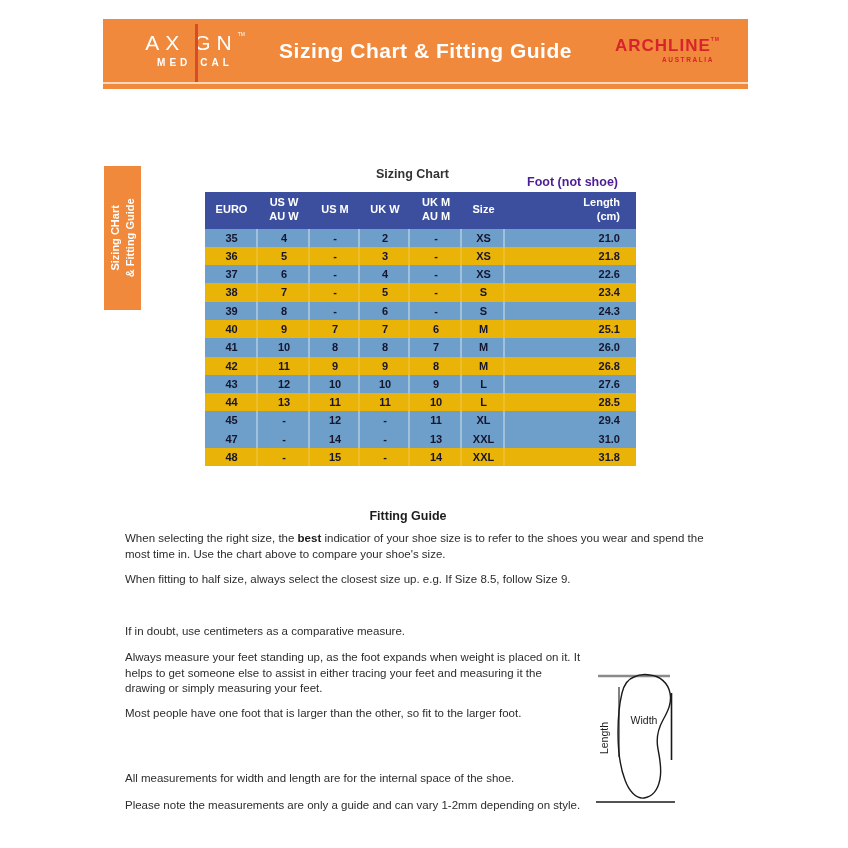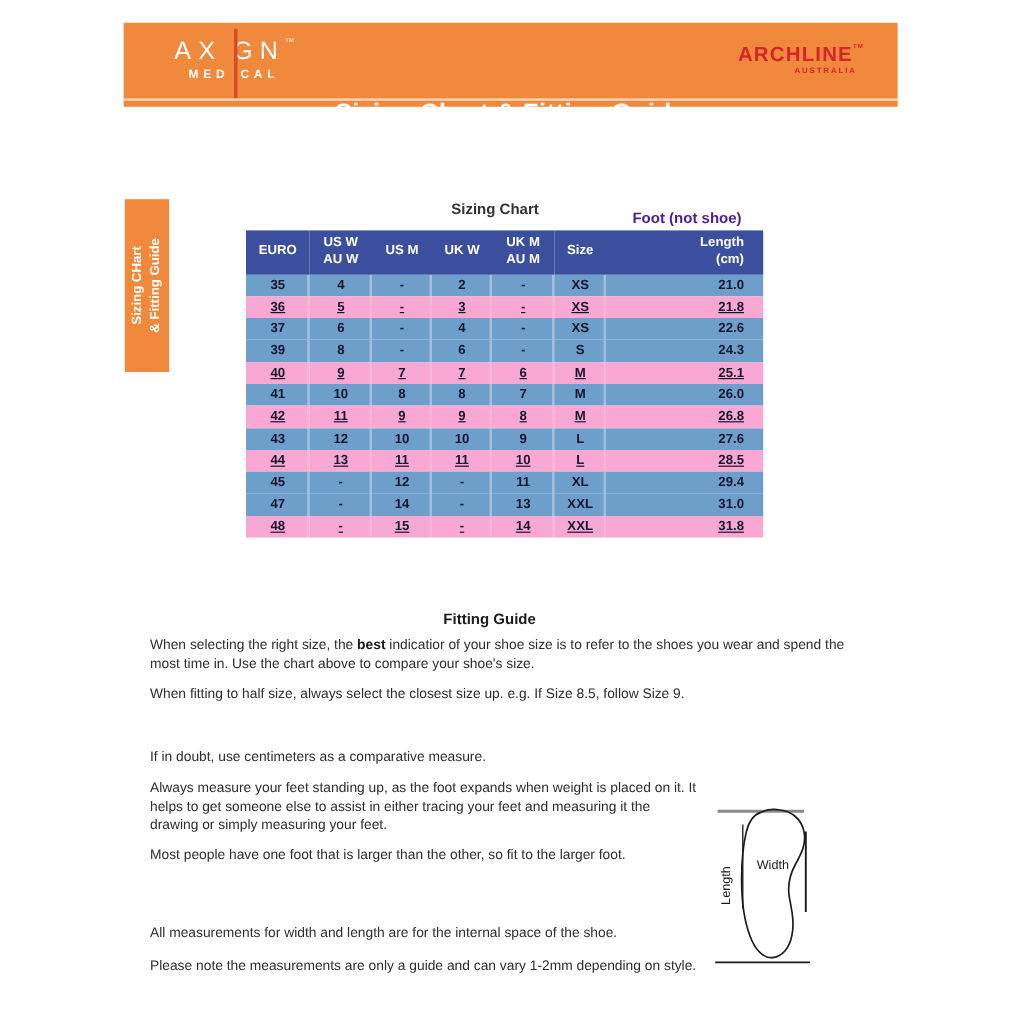--- a/index.html
+++ b/index.html
@@ -17,21 +17,21 @@
     background:rgba(255,255,255,0.65);
   }
   .axign{position:absolute;left:32px;top:12px;width:120px;text-align:center;color:#fff;}
   .axign-main{font-size:21px;letter-spacing:6px;font-weight:400;white-space:nowrap;}
   .axign-gap{display:inline-block;width:9px;}
   .axign-tm{font-size:5px;vertical-align:top;letter-spacing:0;}
   .axign-sub{font-size:10px;font-weight:bold;letter-spacing:4px;margin-top:2px;white-space:nowrap;}
   .axign-line{position:absolute;left:60px;top:-7px;height:58px;width:2.5px;background:#D94A2A;}
   .header-title{
     position:absolute;left:0;right:0;top:20px;text-align:center;
-    color:#fff;font-size:21px;font-weight:bold;letter-spacing:0.5px;margin-top:44px;
+    color:#fff;font-size:21px;font-weight:bold;letter-spacing:0.5px;
   }
   .archline{position:absolute;right:28px;top:17px;text-align:right;color:#D7242C;}
   .archline-main{font-size:17px;font-weight:bold;letter-spacing:1px;white-space:nowrap;}
   .archline-tm{font-size:5px;vertical-align:top;}
   .archline-sub{font-size:6.5px;font-weight:bold;letter-spacing:1.6px;margin-top:0px;padding-right:6px;}
   
   .side-tab{
     position:absolute;left:104px;top:166px;width:37px;height:144px;background:#F0893C;
     display:flex;align-items:center;justify-content:center;
   }
@@ -62,21 +62,21 @@
   }
   table.sizing th:nth-child(1),table.sizing td:nth-child(1){width:53px;}
   table.sizing th:nth-child(2),table.sizing td:nth-child(2){width:52px;}
   table.sizing th:nth-child(3),table.sizing td:nth-child(3){width:50px;}
   table.sizing th:nth-child(4),table.sizing td:nth-child(4){width:50px;}
   table.sizing th:nth-child(5),table.sizing td:nth-child(5){width:52px;}
   table.sizing th:nth-child(6),table.sizing td:nth-child(6){width:43px;}
   table.sizing th:nth-child(7),table.sizing td:nth-child(7){width:115px;text-align:right;padding-right:16px;}
   table.sizing th:nth-child(7){padding-right:16px;}
   tr.dark td{background:#6E9FCA;}
-  tr.light td{background:#f9a8d4;text-decoration:underline;}
+  tr.light td{background:#eab308;}
   tr.dark td:not(:last-child){box-shadow:inset -2px 0 0 rgba(255,255,255,0.35);}
   tr.light td:not(:last-child){box-shadow:inset -2px 0 0 rgba(255,255,255,0.15);}
   
   .section-heading{
     position:absolute;left:118px;width:580px;text-align:center;
     font-weight:bold;font-size:12.5px;color:#1c1c1c;
   }
   .body-p{
     position:absolute;left:125px;font-size:11.5px;line-height:15.5px;color:#2d2d2d;
   }
@@ -145,20 +145,29 @@
         </tr>
         <tr class="dark">
           <td>37</td>
           <td>6</td>
           <td>-</td>
           <td>4</td>
           <td>-</td>
           <td>XS</td>
           <td>22.6</td>
         </tr>
+        <tr class="light">
+          <td>38</td>
+          <td>7</td>
+          <td>-</td>
+          <td>5</td>
+          <td>-</td>
+          <td>S</td>
+          <td>23.4</td>
+        </tr>
         <tr class="dark">
           <td>39</td>
           <td>8</td>
           <td>-</td>
           <td>6</td>
           <td>-</td>
           <td>S</td>
           <td>24.3</td>
         </tr>
         <tr class="light">

